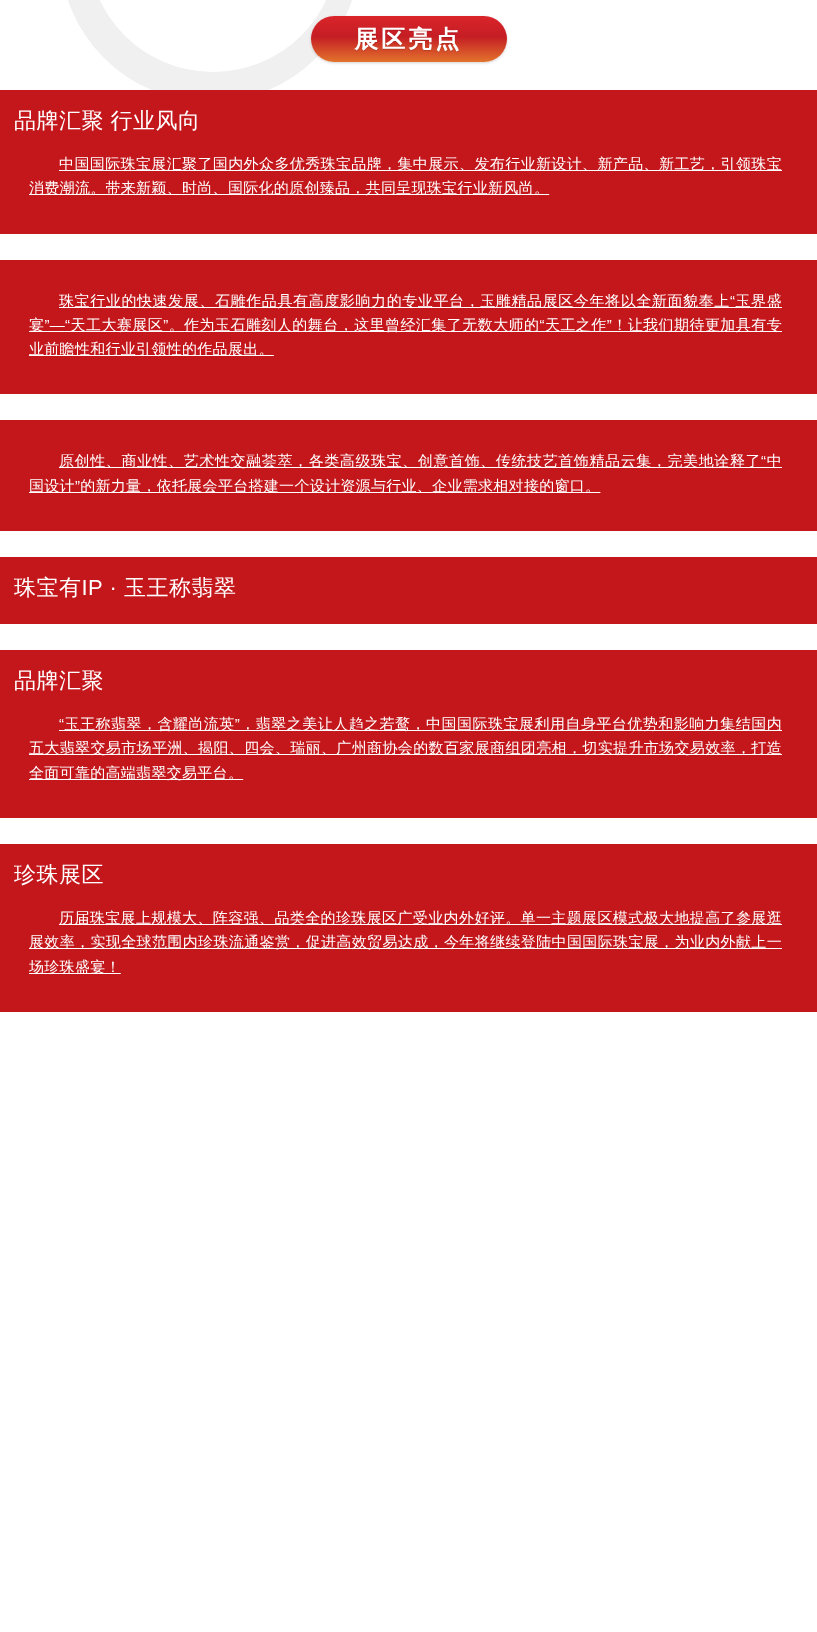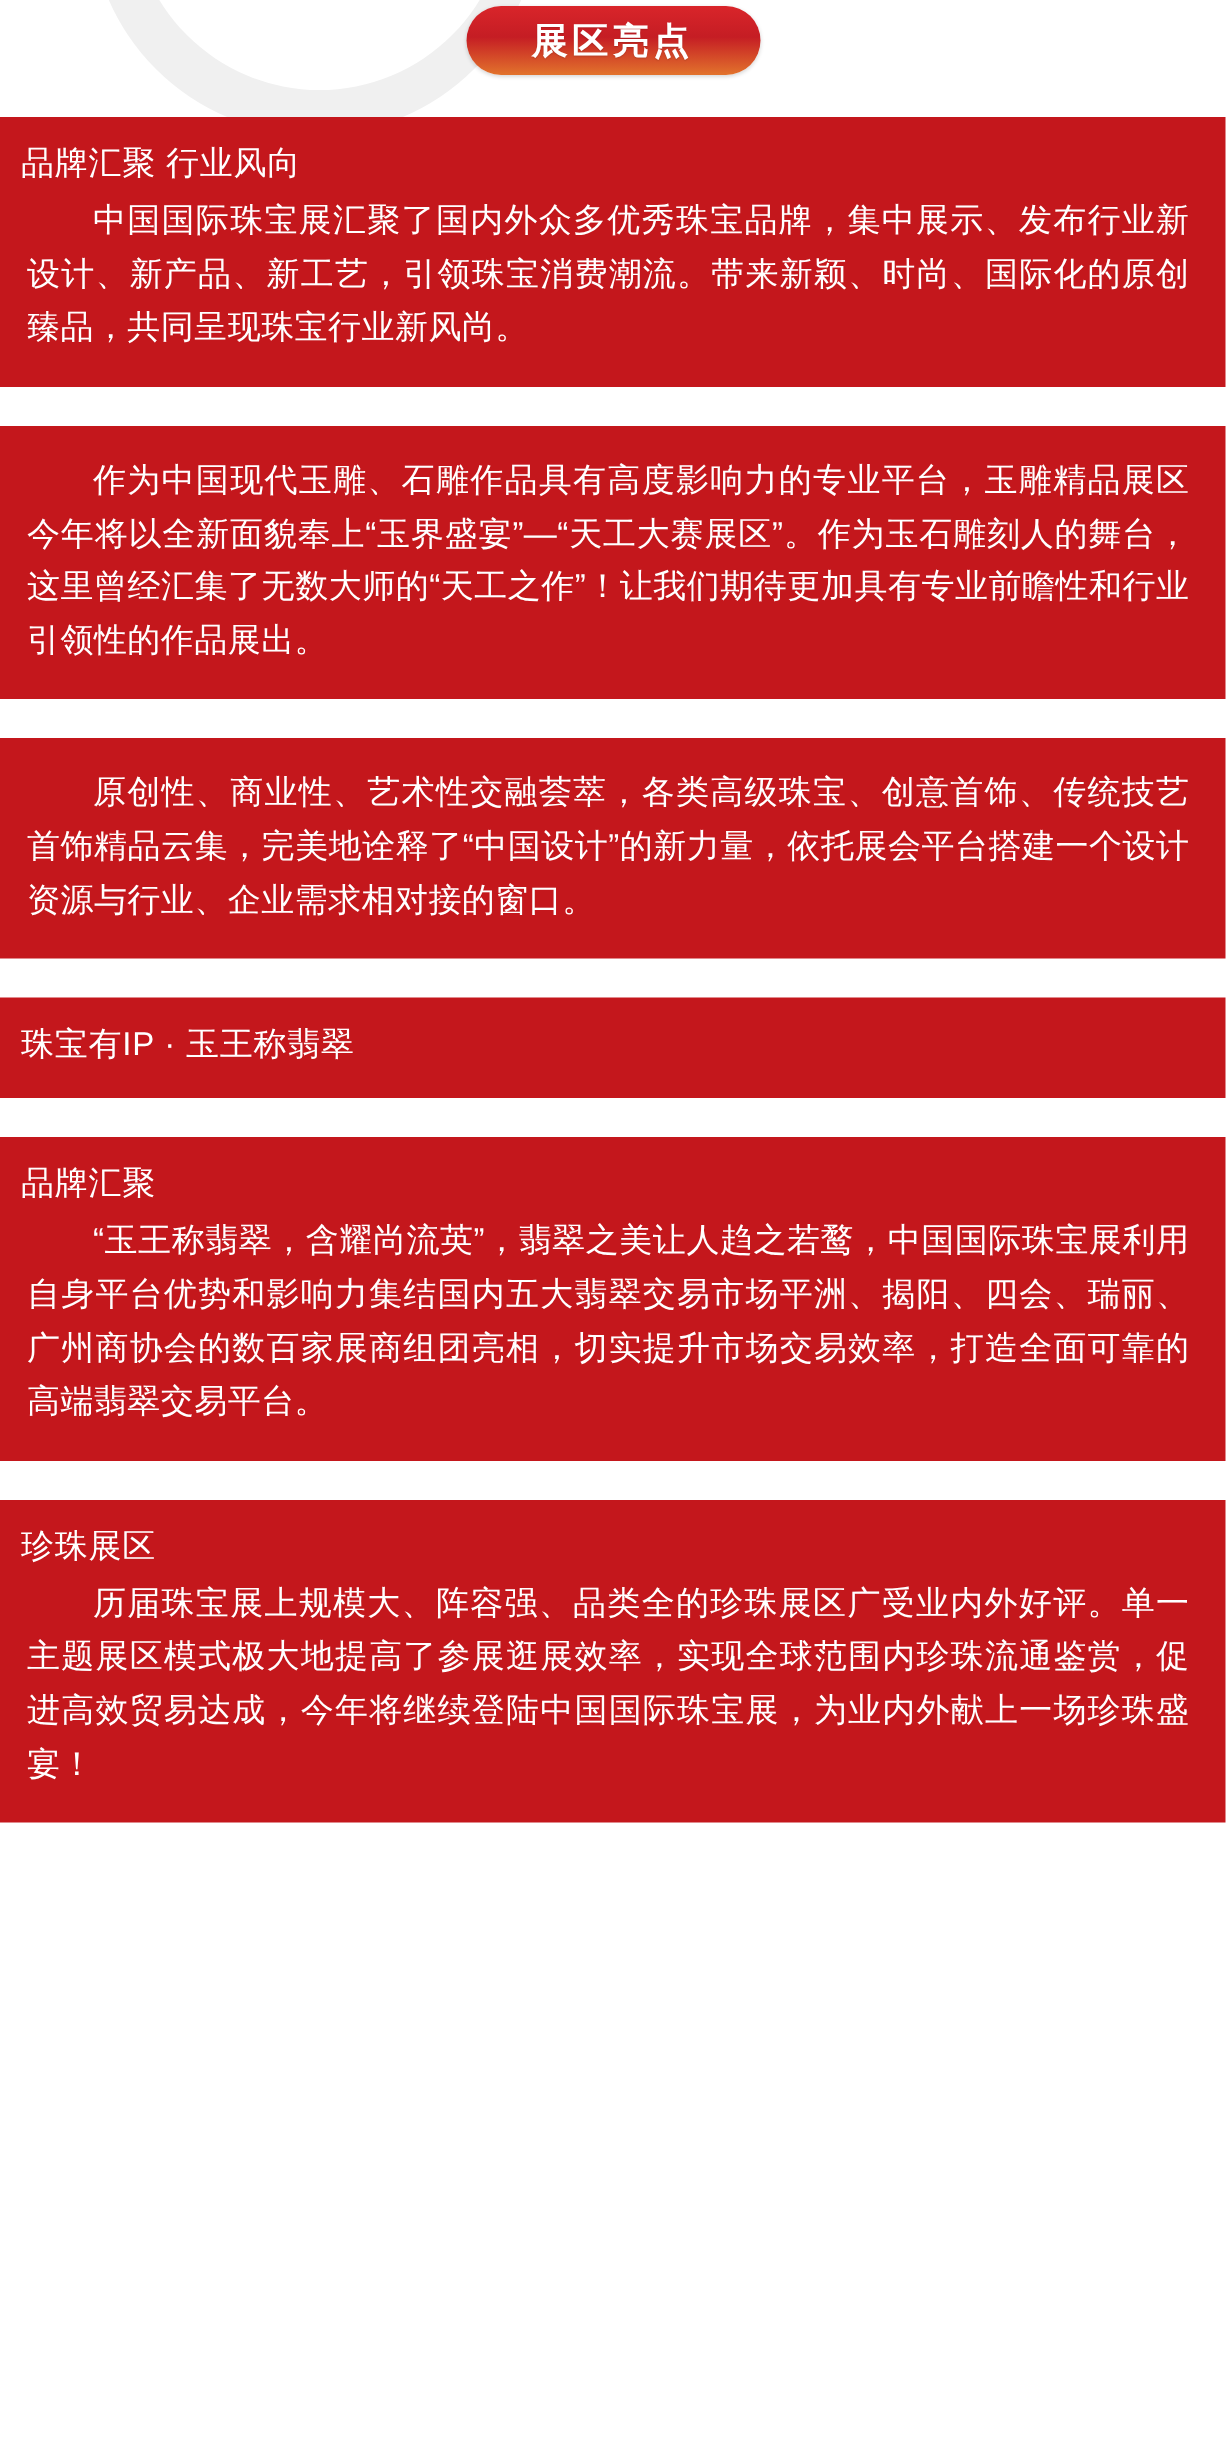--- a/index.html
+++ b/index.html
@@ -43,20 +43,21 @@
     border-radius: 50%;
     background: #ffffff;
     z-index: 0;
   }
 
   
   .header {
     position: relative;
     height: 78px;
     z-index: 3;
+    margin-top: 12px;
   }
   .title-pill {
     position: absolute;
     left: 50%;
     transform: translateX(-50%);
     top: 4px;
     width: 196px;
     height: 46px;
     border-radius: 23px;
     background: linear-gradient(180deg, #d9252a 0%, #c51d24 45%, #e2732c 100%);
@@ -88,26 +89,27 @@
   .block:last-child { margin-bottom: 0; }
 
   .block-heading {
     font-size: 22px;
     line-height: 1.5;
     font-weight: normal;
     margin: 0 0 2px 0;
     letter-spacing: 0.5px;
   }
   .block-body {
-    font-size: 22px;
+    font-size: 15px;
     line-height: 1.62;
     text-indent: 2em;
-    margin: 4px;
+    margin: 15px;
     text-align: justify;
     letter-spacing: 0.3px;
+    text-decoration: underline;
   }
 </style>
 </head>
 <body>
 
 <div class="page">
 
   <div class="deco-arc"></div>
   <div class="deco-arc2"></div>
 
@@ -118,21 +120,21 @@
   </div>
 
   <div class="blocks">
 
     <div class="block">
       <h2 class="block-heading">品牌汇聚  行业风向</h2>
       <p class="block-body">中国国际珠宝展汇聚了国内外众多优秀珠宝品牌，集中展示、发布行业新设计、新产品、新工艺，引领珠宝消费潮流。带来新颖、时尚、国际化的原创臻品，共同呈现珠宝行业新风尚。</p>
     </div>
 
     <div class="block">
-      <p class="block-body">作为中国现代玉雕、石雕作品具有高度影响力的专业平台，玉雕精品展区今年将以全新面貌奉上“玉界盛宴”—“天工大赛展区”。作为玉石雕刻人的舞台，这里曾经汇集了无数大师的“天工之作”！让我们期待更加具有专业前瞻性和行业引领性的作品展出。</p>
+      <p class="block-body">珠宝行业的快速发展、石雕作品具有高度影响力的专业平台，玉雕精品展区今年将以全新面貌奉上“玉界盛宴”—“天工大赛展区”。作为玉石雕刻人的舞台，这里曾经汇集了无数大师的“天工之作”！让我们期待更加具有专业前瞻性和行业引领性的作品展出。</p>
     </div>
 
     <div class="block">
       <p class="block-body">原创性、商业性、艺术性交融荟萃，各类高级珠宝、创意首饰、传统技艺首饰精品云集，完美地诠释了“中国设计”的新力量，依托展会平台搭建一个设计资源与行业、企业需求相对接的窗口。</p>
     </div>
 
     <div class="block">
       <h2 class="block-heading">珠宝有IP · 玉王称翡翠</h2>
     </div>
 

